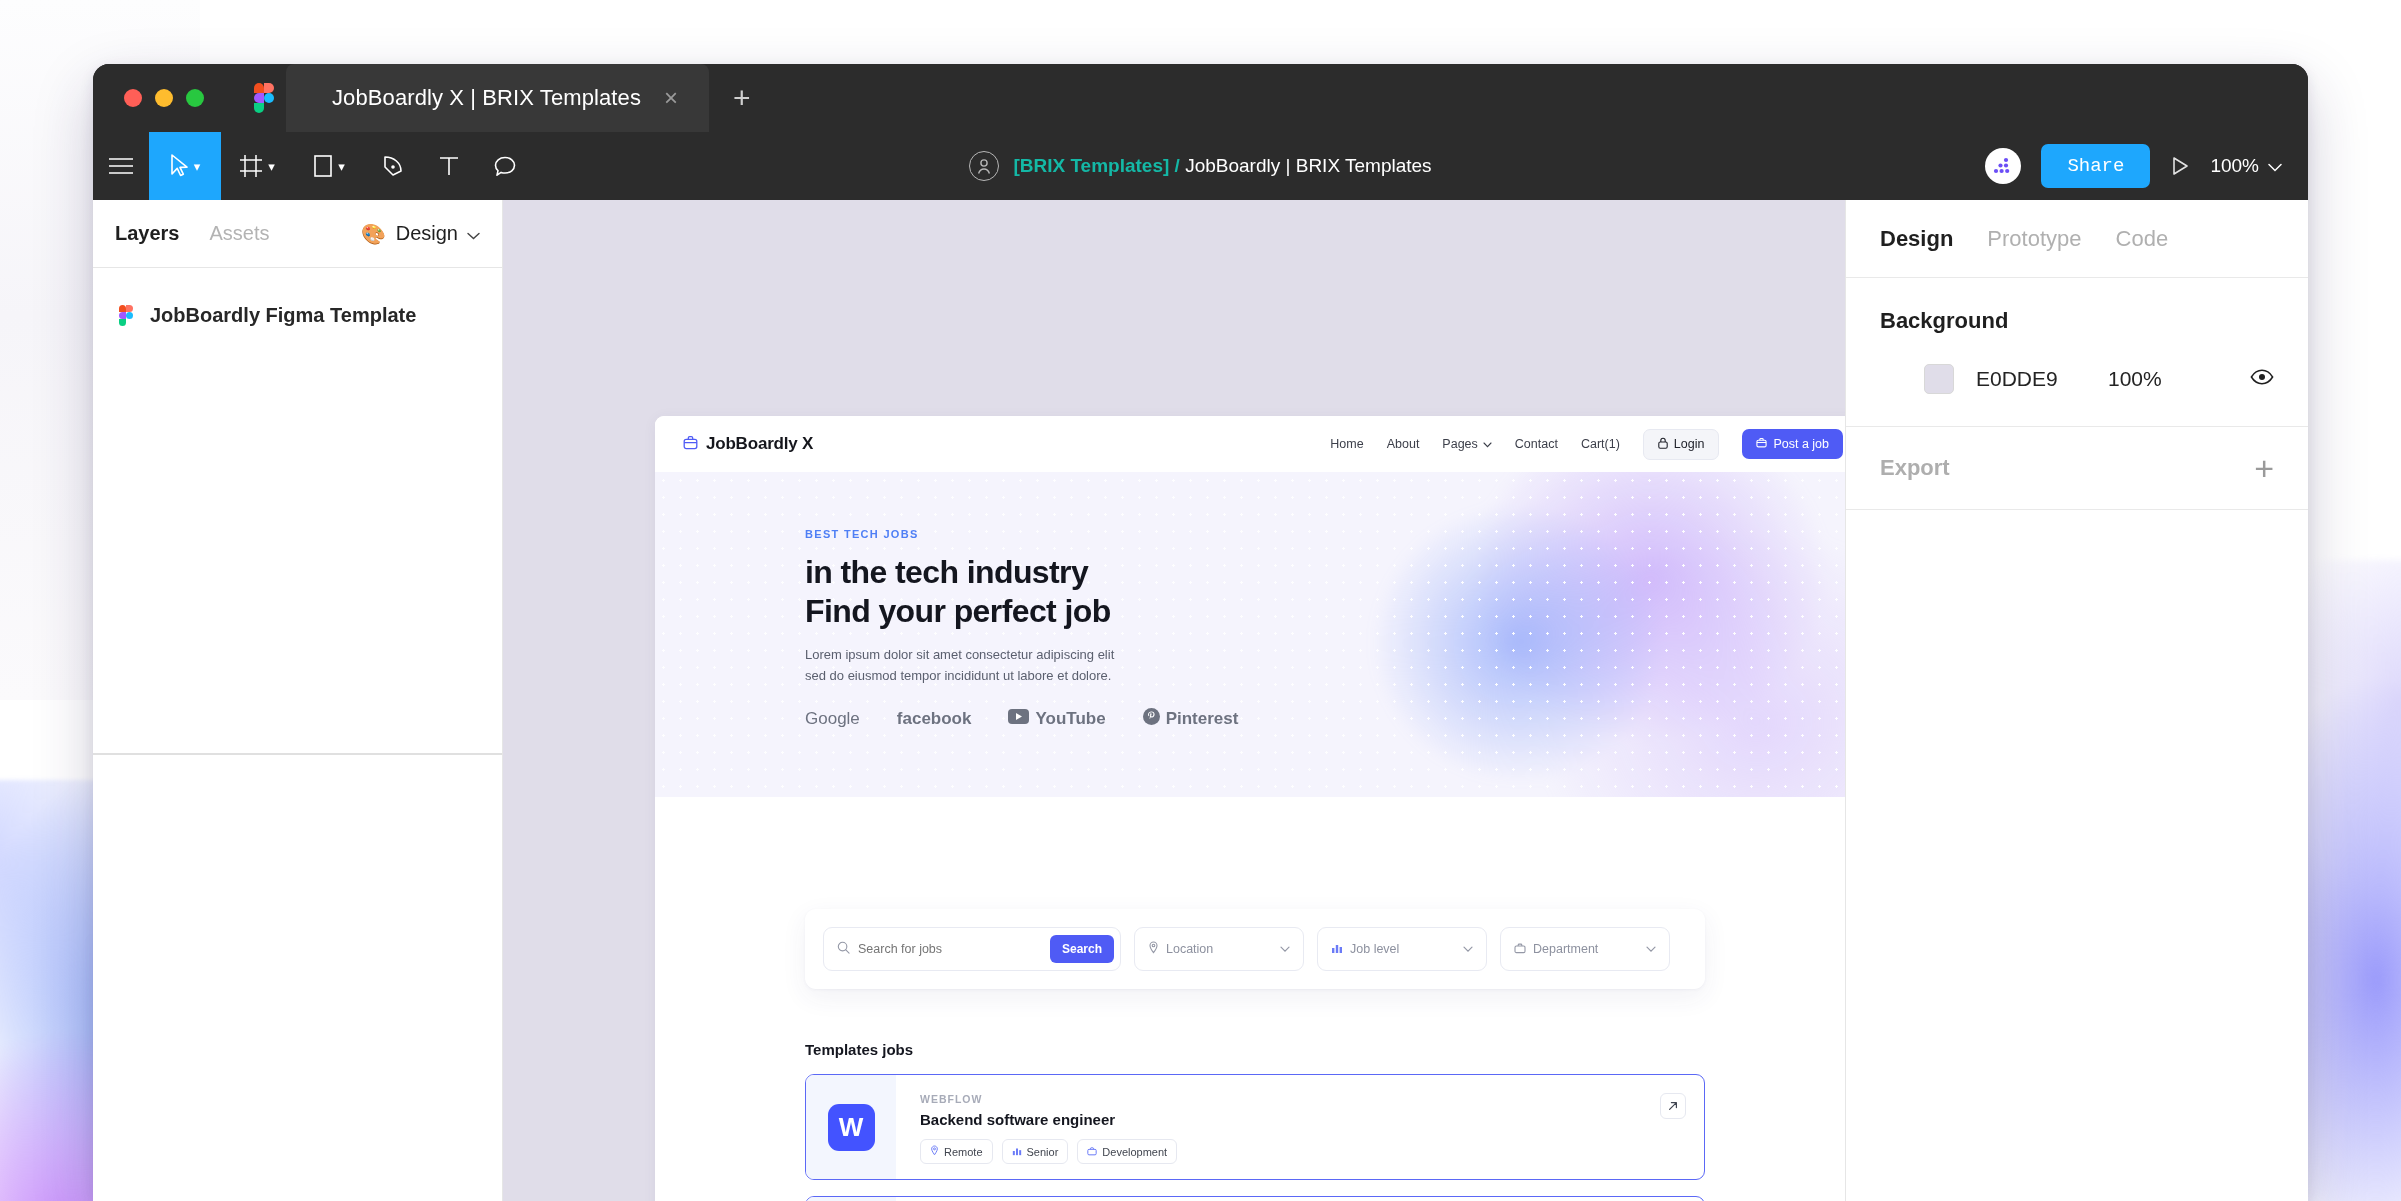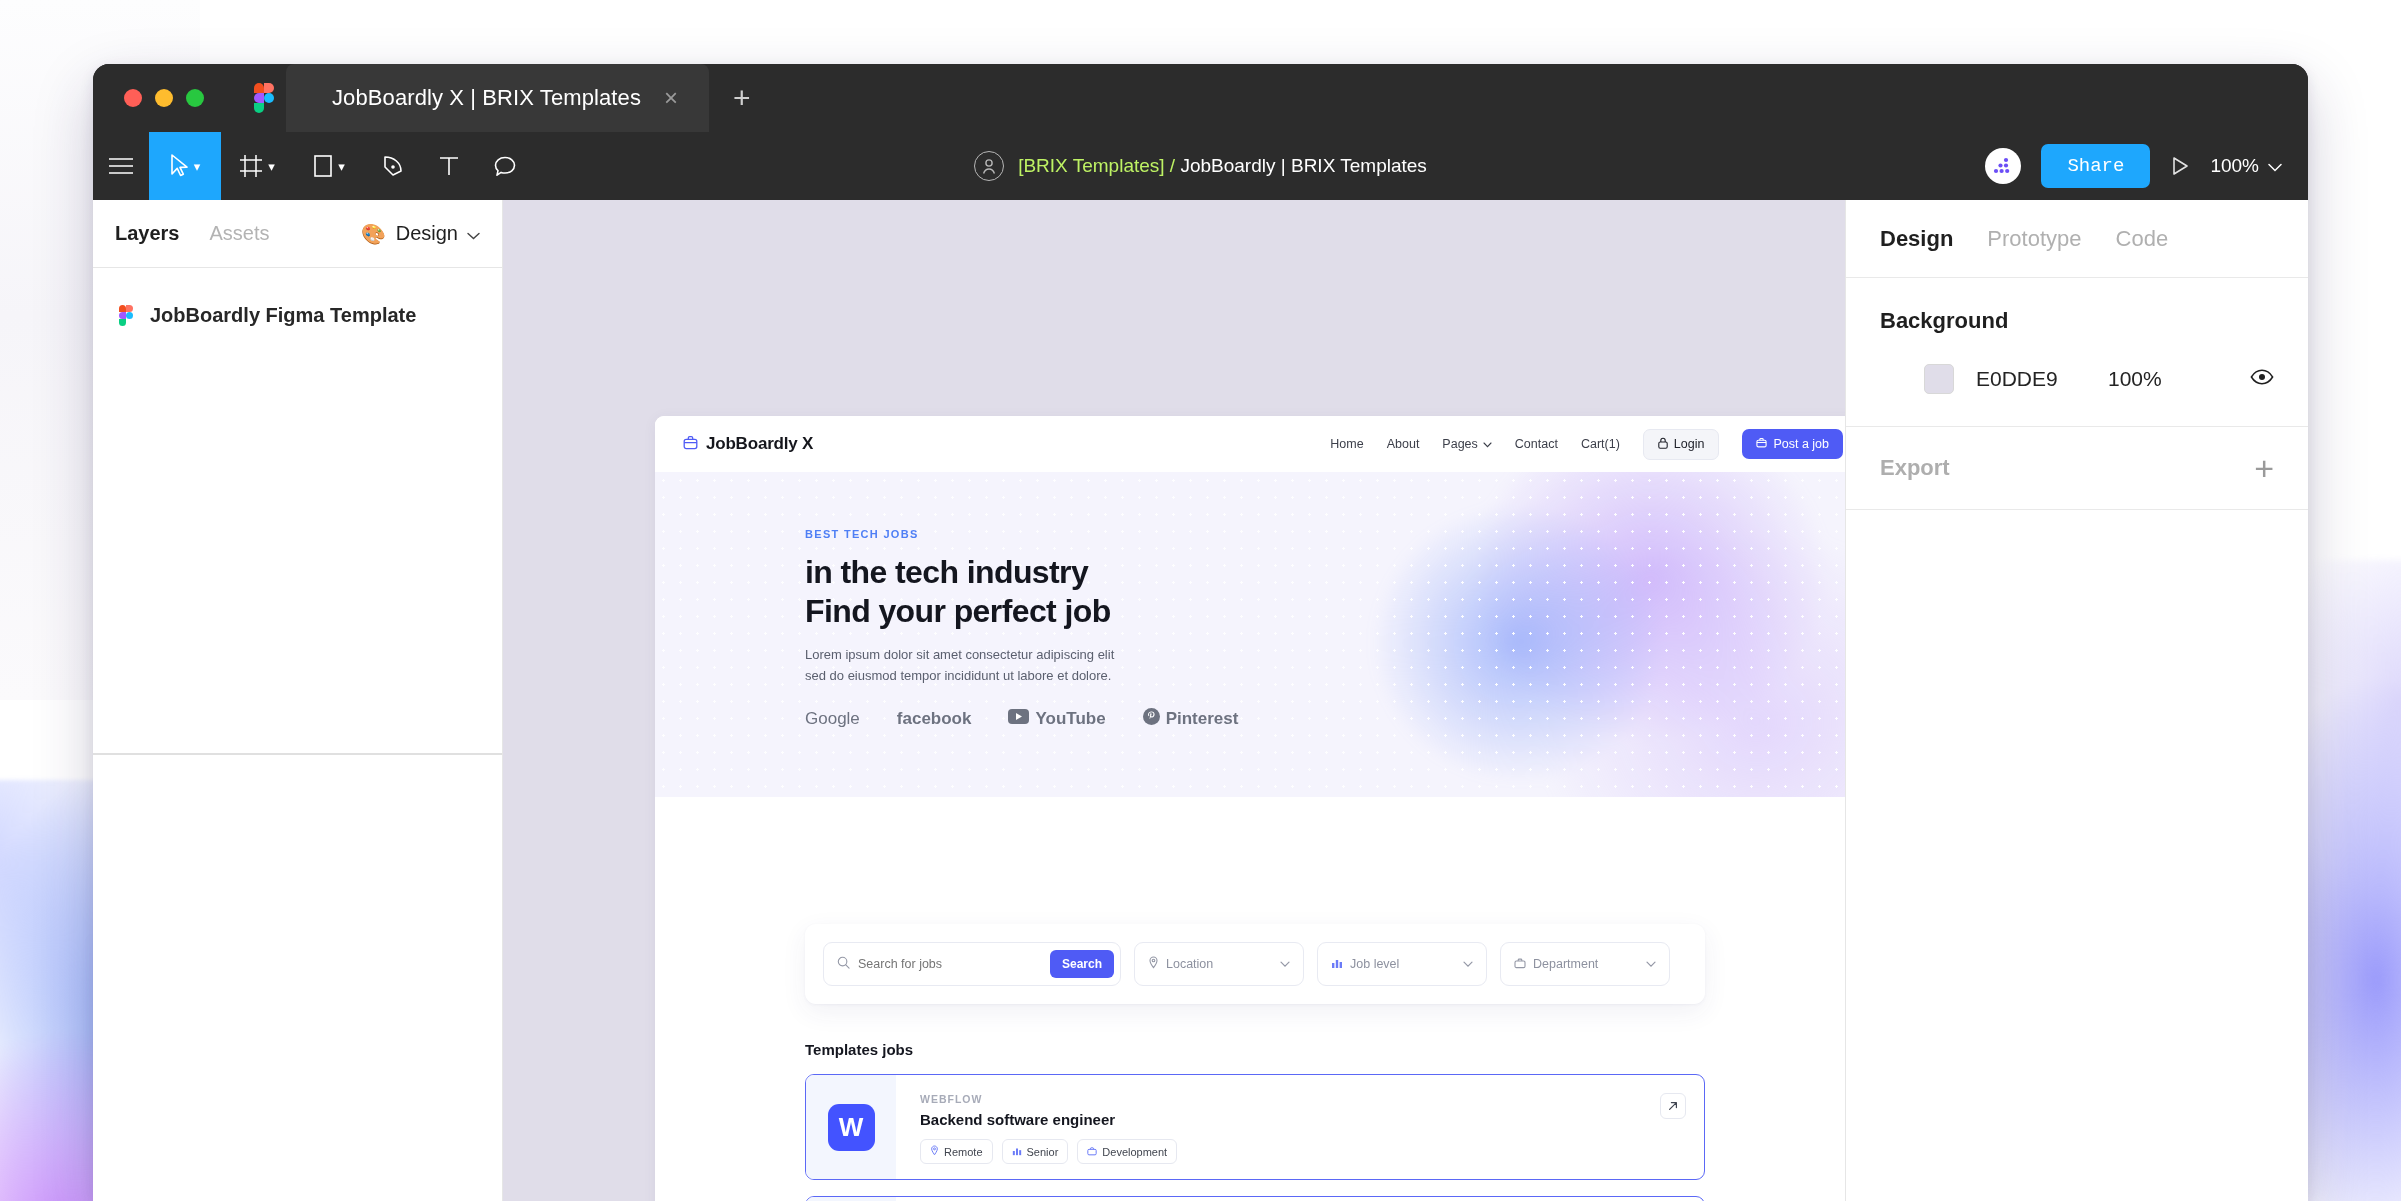--- a/index.html
+++ b/index.html
@@ -103,21 +103,21 @@
   #doc-title {
     position: absolute; left: 0; right: 0; top: 0; height: 68px;
     display: flex; align-items: center; justify-content: center;
     gap: 14px; pointer-events: none;
   }
   #doc-title .avatar-o {
     width: 30px; height: 30px; border: 1.6px solid #b6b6b6; border-radius: 50%;
     display: flex; align-items: center; justify-content: center;
   }
   #doc-title .breadcrumb { font-size: 19px; white-space: nowrap; }
-  .bc-dim { color: #bef264; }
+  .bc-dim { color: #14b8a6; font-weight: bold; }
   .bc-strong { color: #ffffff; }
 
   #toolbar-right {
     position: absolute; right: 26px; top: 0; height: 68px;
     display: flex; align-items: center; gap: 20px;
   }
   #collab-avatar {
     width: 36px; height: 36px; border-radius: 50%; background: #ffffff;
     display: flex; align-items: center; justify-content: center;
   }
@@ -231,21 +231,21 @@
   }
   #hero-copy { position: relative; padding: 56px 0 0 150px; }
   #eyebrow { font-size: 11px; font-weight: bold; letter-spacing: 1.3px; color: #4f7ff5; }
   #hero-h1 { margin-top: 13px; font-size: 32px; line-height: 1.22; font-weight: bold; color: #14161f; letter-spacing: -.6px; }
   #hero-sub { margin-top: 14px; font-size: 13px; line-height: 1.6; color: #5a5f6e; }
   #logo-row { margin-top: 21px; display: flex; align-items: center; gap: 37px; }
   .logo-item { display: flex; align-items: center; gap: 6px; color: #6d7280; font-size: 17px; }
 
   
   #search-card {
-    position: absolute; left: 150px; top: 508px; width: 900px; height: 80px;
+    position: absolute; left: 150px; top: 493px; width: 900px; height: 80px;
     background: #fff; border-radius: 11px;
     box-shadow: 0 8px 26px rgba(60,50,110,0.07), 0 1px 3px rgba(60,50,110,0.05);
     display: flex; align-items: center; padding: 0 18px; gap: 13px;
   }
   .sfield {
     height: 44px; border: 1px solid #e8eaf2; border-radius: 9px; background: #fff;
     display: flex; align-items: center; padding: 0 13px; gap: 8px; font-size: 12.5px; color: #8d919f;
     cursor: pointer;
   }
   #search-main { flex: 0 0 298px; position: relative; padding-right: 6px; }

